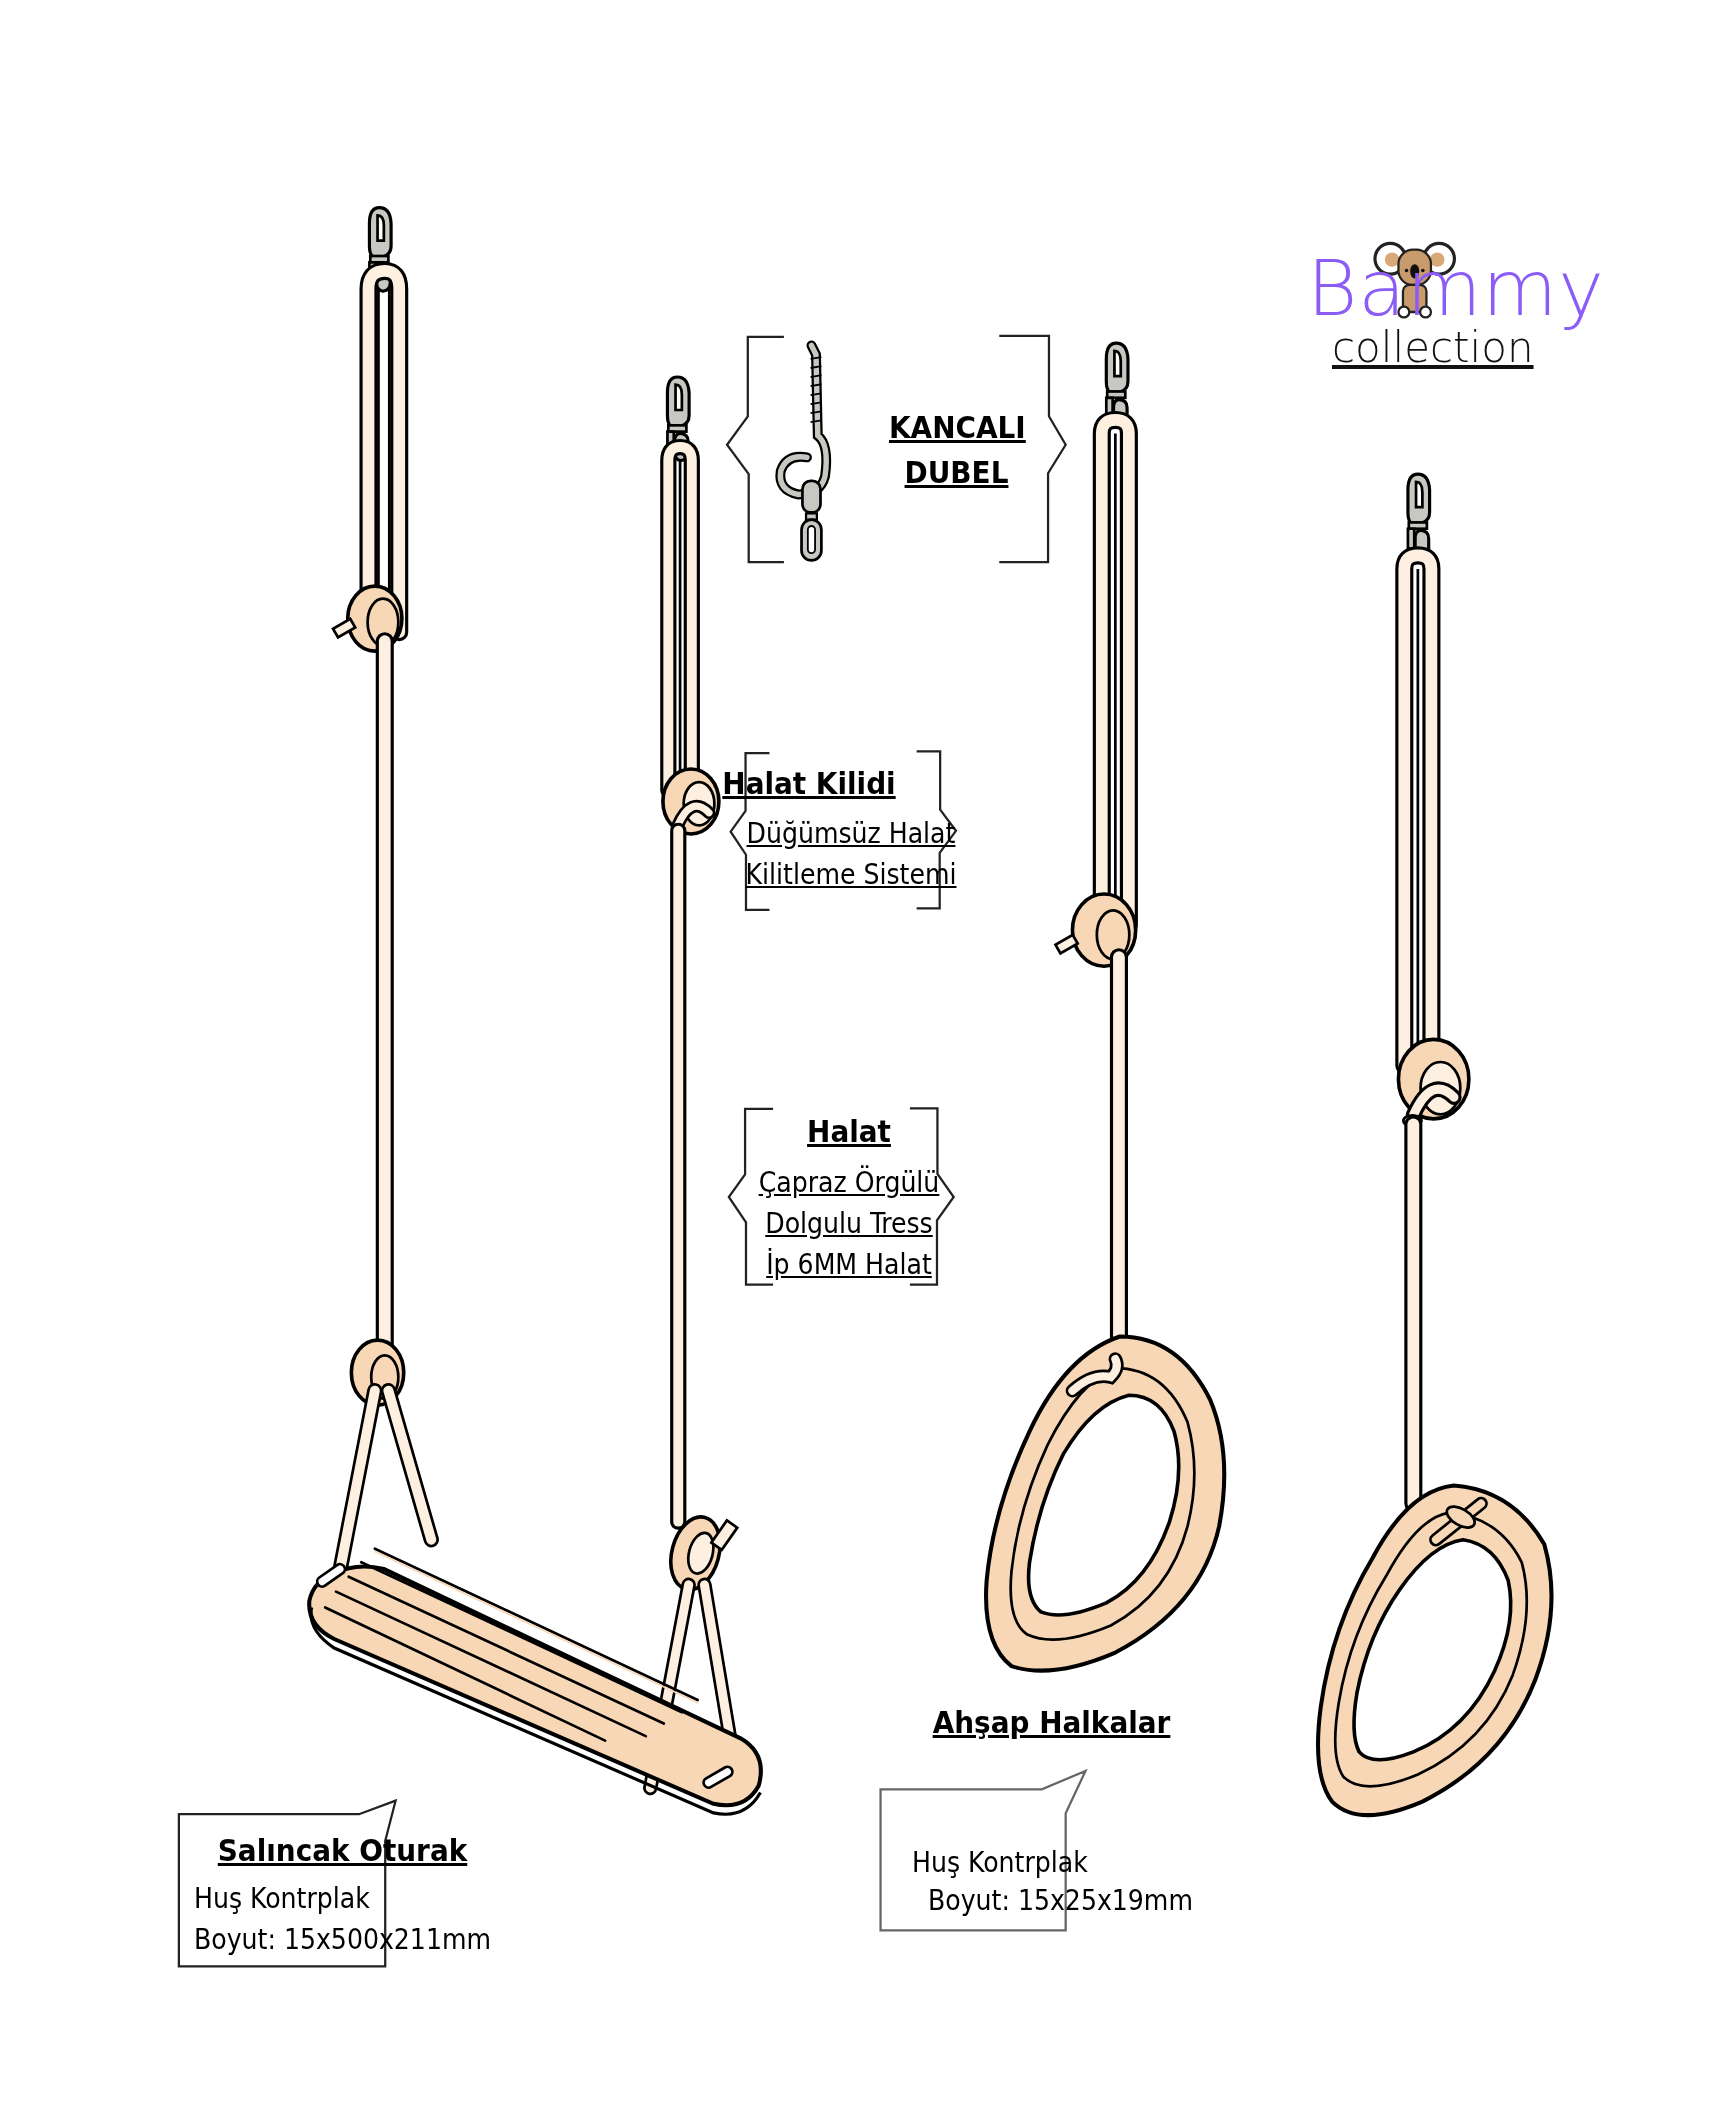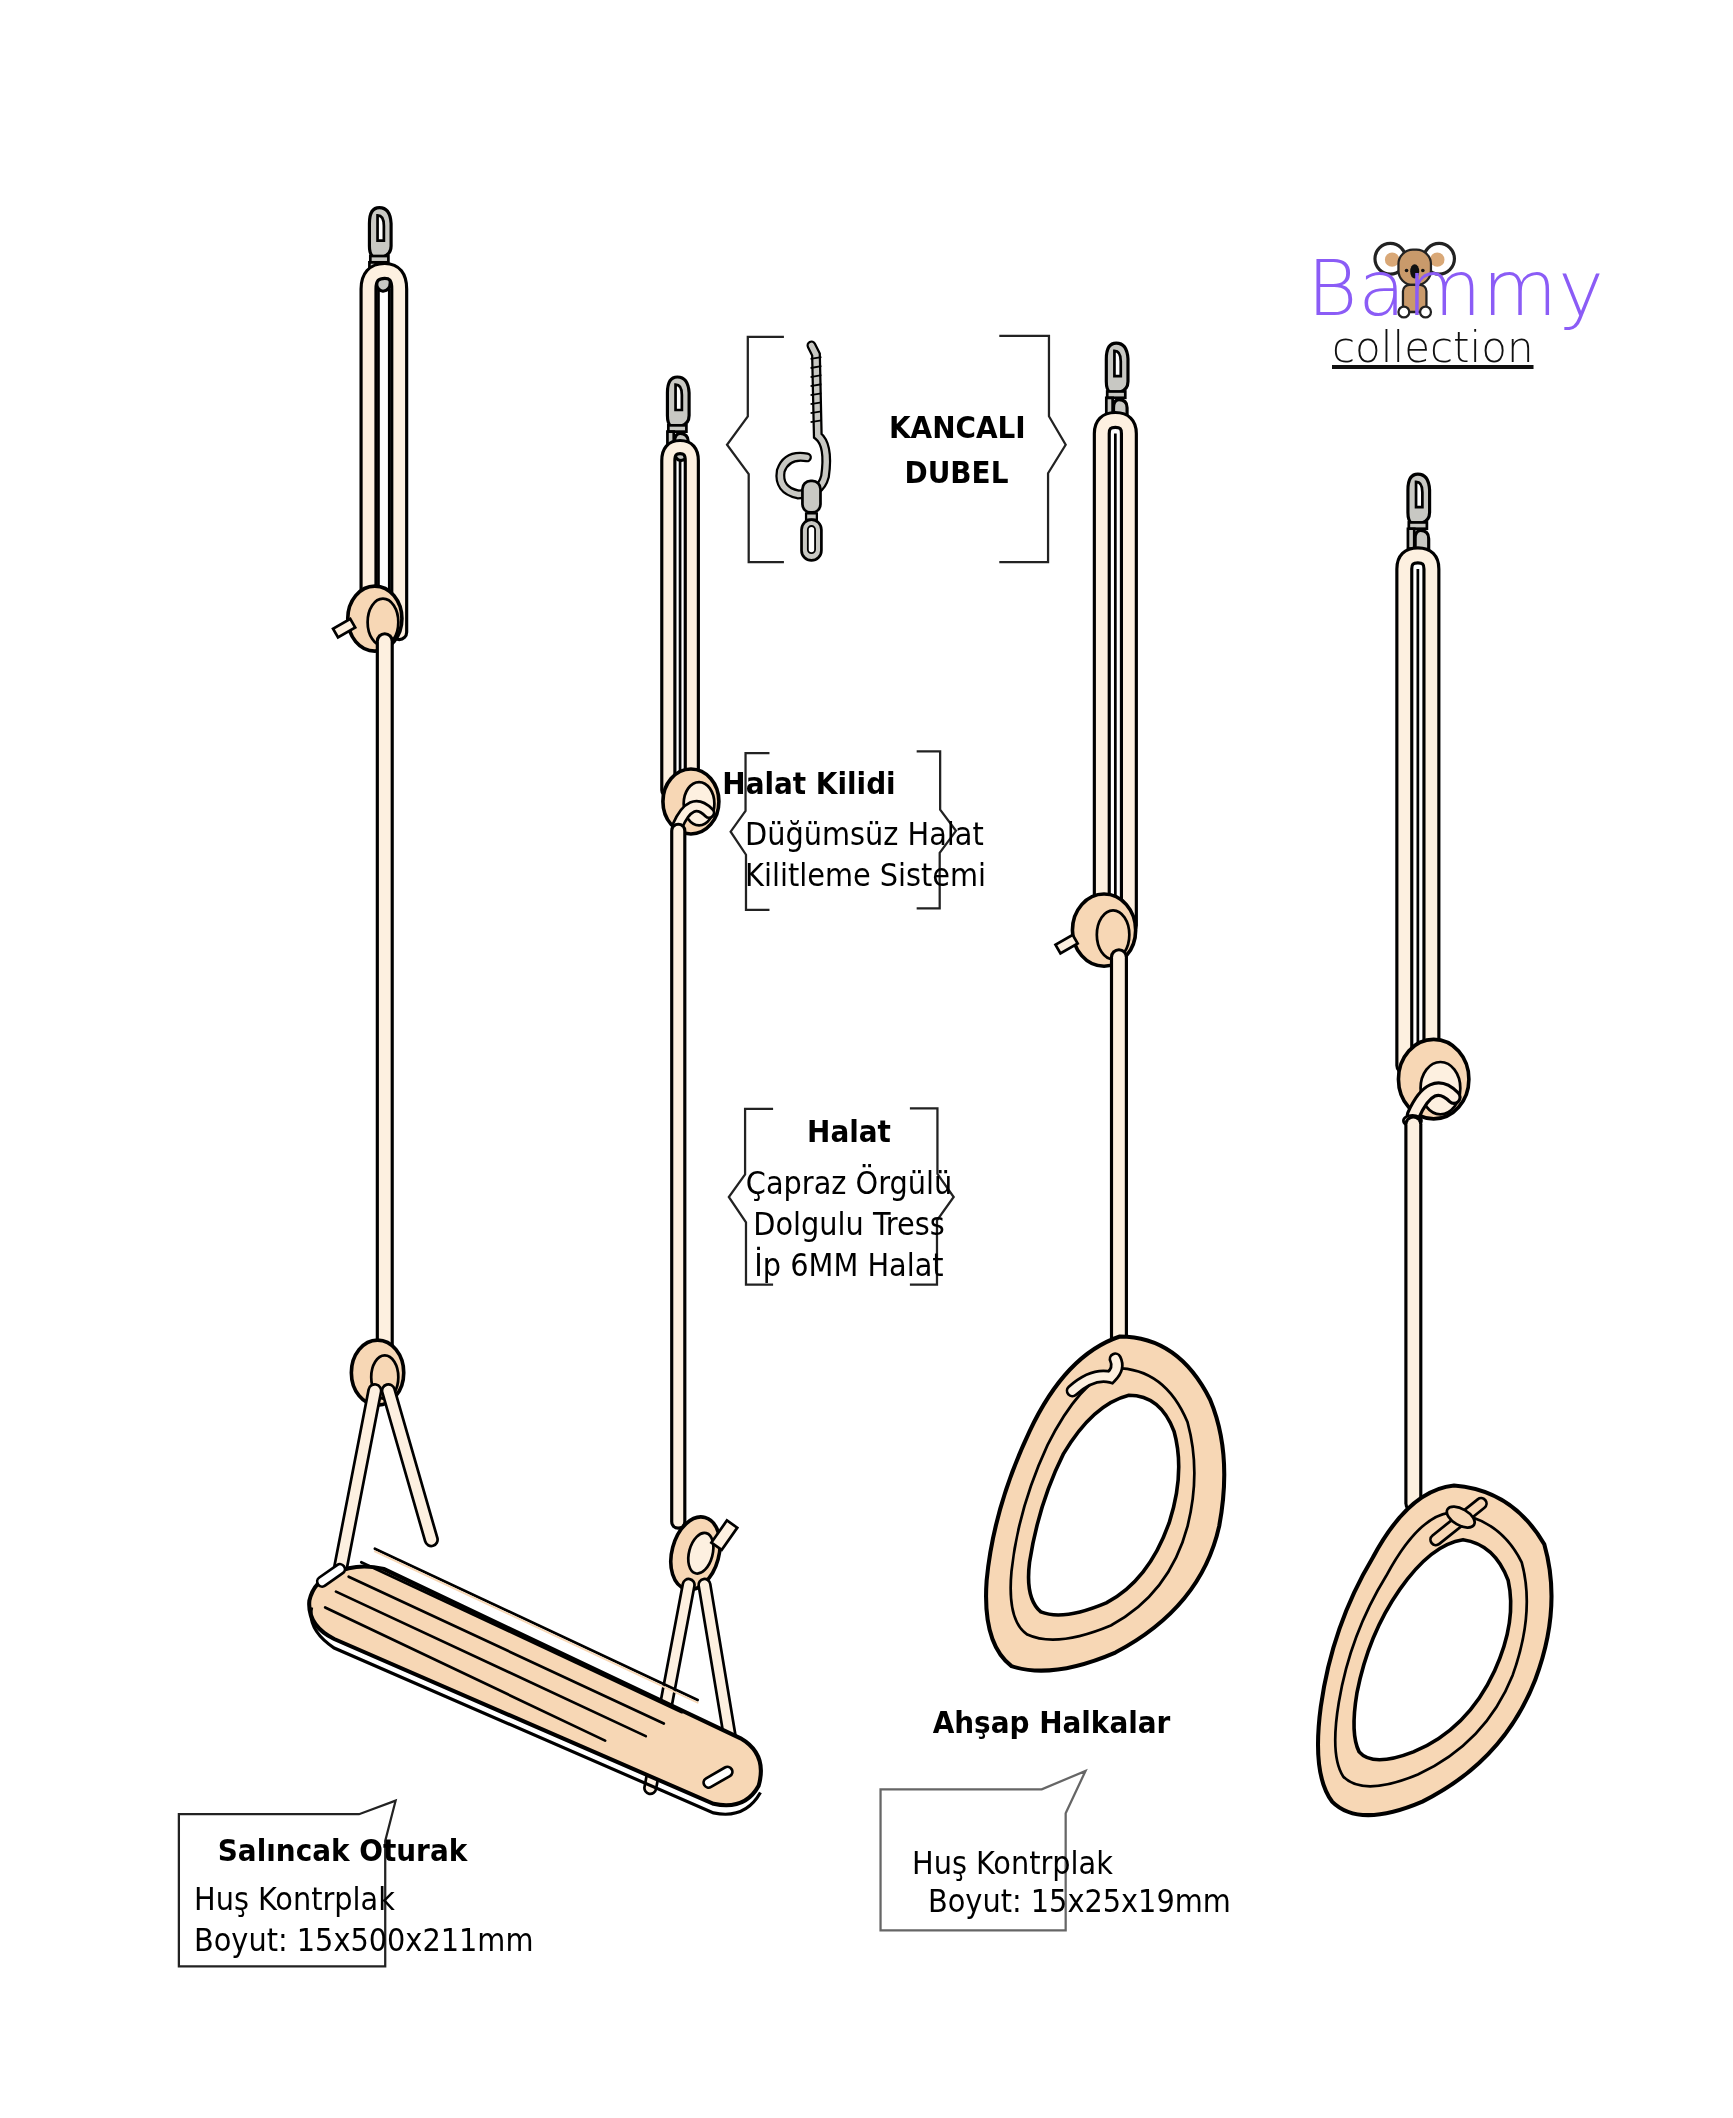--- a/index.html
+++ b/index.html
@@ -1,22 +1,22 @@
 <!DOCTYPE html>
 <html style="font-size:7.2px"><head>
 <meta charset="utf-8">
 <style>
   html, body { margin: 0; padding: 0; background: #ffffff; }
   body { width: 1734px; height: 2119px; position: relative; overflow: hidden; }
   .canvas { position: absolute; left: 0; top: 0; width: 1734px; height: 2119px; }
   .art { position: absolute; left: 0; top: 0; }
   .txt { position: absolute; font-family: "DejaVu Sans Condensed", "DejaVu Sans", "Liberation Sans", sans-serif; color: #000; white-space: nowrap; }
   .title { font-weight: bold; font-size: 31px; letter-spacing: 0px; }
-  .body { font-size: 32px; line-height: 42px; }
-  .center { text-align: center; }
+  .body { font-size: 28px; line-height: 42px; }
+  .center { text-align: center; text-decoration: underline; }
   .logo-main { font-family: "DejaVu Sans", "Liberation Sans", sans-serif; font-weight: 200; font-size: 77px; letter-spacing: 0.9px; color: #8b5cf6; }
   .logo-sub { font-family: "DejaVu Sans", "Liberation Sans", sans-serif; font-weight: 200; font-size: 42px; color: #111; text-decoration: underline; }
 </style>
 </head>
 <body>
 
 <div class="canvas">
 
   <svg class="art" width="1734" height="2119" viewBox="0 0 3840 4693">
     <defs>

